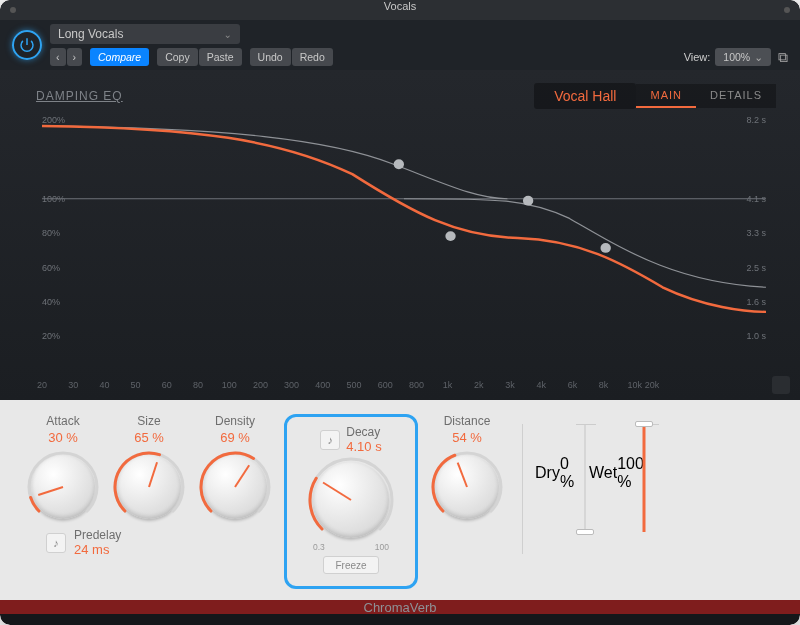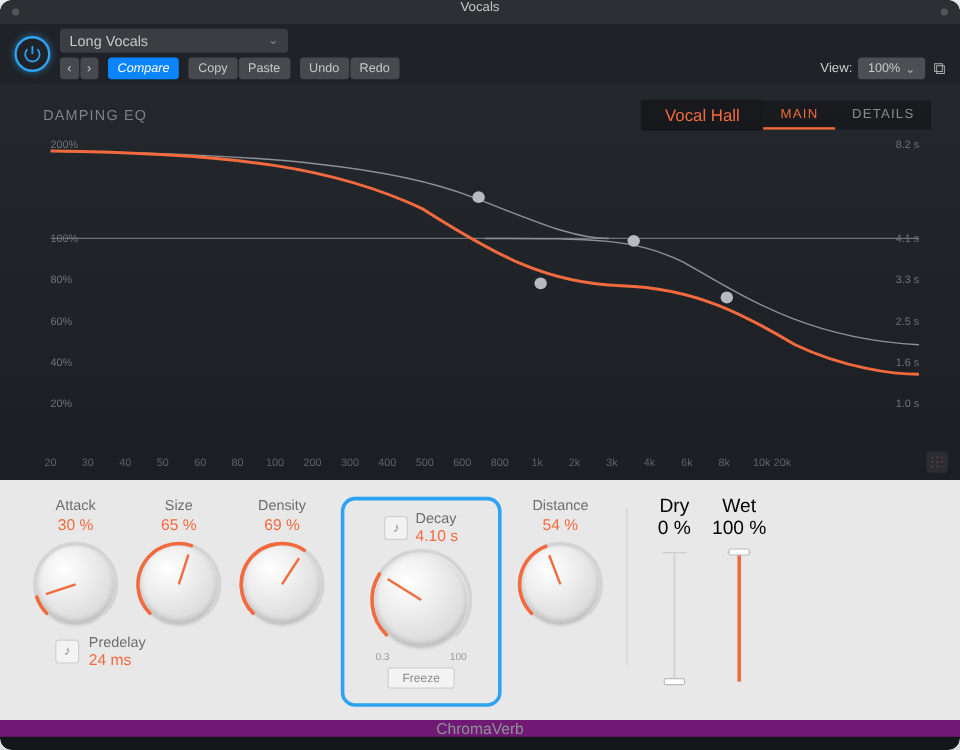--- a/index.html
+++ b/index.html
@@ -32,21 +32,21 @@
   .btnrow{display:flex;gap:1px;align-items:center;}
   .segbtn{height:18px;background:#46494e;color:#c8c8c8;font-size:10.5px;padding:0 8px;display:flex;align-items:center;border-radius:3px;}
   .segbtn.small{padding:0 6px;}
   .segbtn.blue{background:var(--blue-hl);color:#fff;font-style:italic;}
   .spacer{flex:1;}
   .viewlbl{color:#ccc;font-size:11px;margin-right:4px;}
   .linkicon{color:#aaa;font-size:14px;margin-left:6px;}
   
   .graph{height:330px;background:linear-gradient(#24272c,#1b1e22);position:relative;padding:12px 24px 0 36px;}
   .graph-title-row{display:flex;align-items:center;height:28px;}
-  .graph-title{color:#7e8288;font-size:12px;letter-spacing:1px;flex:1;}
+  .graph-title{color:#7e8288;font-size:12px;letter-spacing:1px;flex:1;text-decoration:underline;}
   .reverb-name{background:rgba(0,0,0,.35);color:var(--orange);font-size:14px;padding:5px 20px;border-radius:3px;margin-left:-30px;}
   .tabs{display:flex;gap:0;margin-left:auto;}
   .tab{font-size:11px;letter-spacing:1px;padding:5px 14px;background:rgba(0,0,0,.3);color:#8a8a8a;}
   .tab.active{color:var(--orange);border-bottom:2px solid var(--orange);}
   .plot{position:absolute;left:42px;right:34px;top:50px;bottom:34px;}
   .ylab{position:absolute;left:0;font-size:9px;color:#6e7278;transform:translateY(-50%);}
   .ylabR{position:absolute;right:0;font-size:9px;color:#6e7278;transform:translateY(-50%);}
   .xlab{position:absolute;bottom:10px;font-size:9px;color:#5e6268;transform:translateX(-50%);}
   .plot svg{position:absolute;inset:0;width:100%;height:100%;}
   .autosel{position:absolute;right:10px;bottom:6px;width:18px;height:18px;background:#2a2d31;border-radius:3px;display:flex;align-items:center;justify-content:center;}
@@ -64,28 +64,28 @@
   .predelay .txt{display:flex;flex-direction:column;}
   .predelay .name{color:#6e6e6e;font-size:12px;}
   .predelay .val{color:var(--orange);font-size:13px;}
   .decay-box{width:134px;height:175px;border:3px solid #2ea3f2;border-radius:12px;display:flex;flex-direction:column;align-items:center;padding:8px 6px 6px 6px;position:relative;margin:0 6px;}
   .decay-head{display:flex;align-items:center;gap:6px;}
   .decay-box .knob{width:76px;height:76px;margin-top:8px;}
   .decay-box .knob svg{inset:-6px;width:88px;height:88px;}
   .decay-marks{display:flex;justify-content:space-between;width:76px;font-size:8.5px;color:#9a9a9a;margin-top:4px;}
   .freeze{margin-top:4px;height:18px;width:56px;background:#f3f3f3;border:1px solid #d0d0d0;border-radius:3px;font-size:10px;color:#8a8a8a;display:flex;align-items:center;justify-content:center;}
   .divider{width:1px;height:130px;background:#cfcfcf;margin:10px 12px 0 12px;}
-  .slider-col{display:flex;flex-direction:column;align-items:center;width:54px;}
+  .slider-col{display:flex;flex-direction:row;align-items:center;width:54px;}
   .slider{position:relative;width:10px;height:108px;margin-top:10px;}
   .slider .track{position:absolute;left:50%;top:0;bottom:0;width:2px;background:#d6d6d6;transform:translateX(-50%);}
   .slider .fill{position:absolute;left:50%;bottom:0;width:3px;background:var(--orange);transform:translateX(-50%);}
   .slider .thumb{position:absolute;left:50%;width:18px;height:6px;background:#fff;border:1px solid #bbb;border-radius:2px;transform:translateX(-50%);}
   .slider .tick{position:absolute;left:-5px;width:20px;height:1px;background:#ccc;}
   
-  .footer{height:14px;background:#701a75;color:#8e9196;font-size:13px;display:flex;align-items:center;justify-content:center;}
+  .footer{height:14px;background:#7f1d1d;color:#8e9196;font-size:13px;display:flex;align-items:center;justify-content:center;}
 </style>
 </head>
 <body>
 
 <div class="window">
 
   <div class="titlebar">
     <span class="dot l"></span>
     <span>Vocals</span>
     <span class="dot r"></span>

